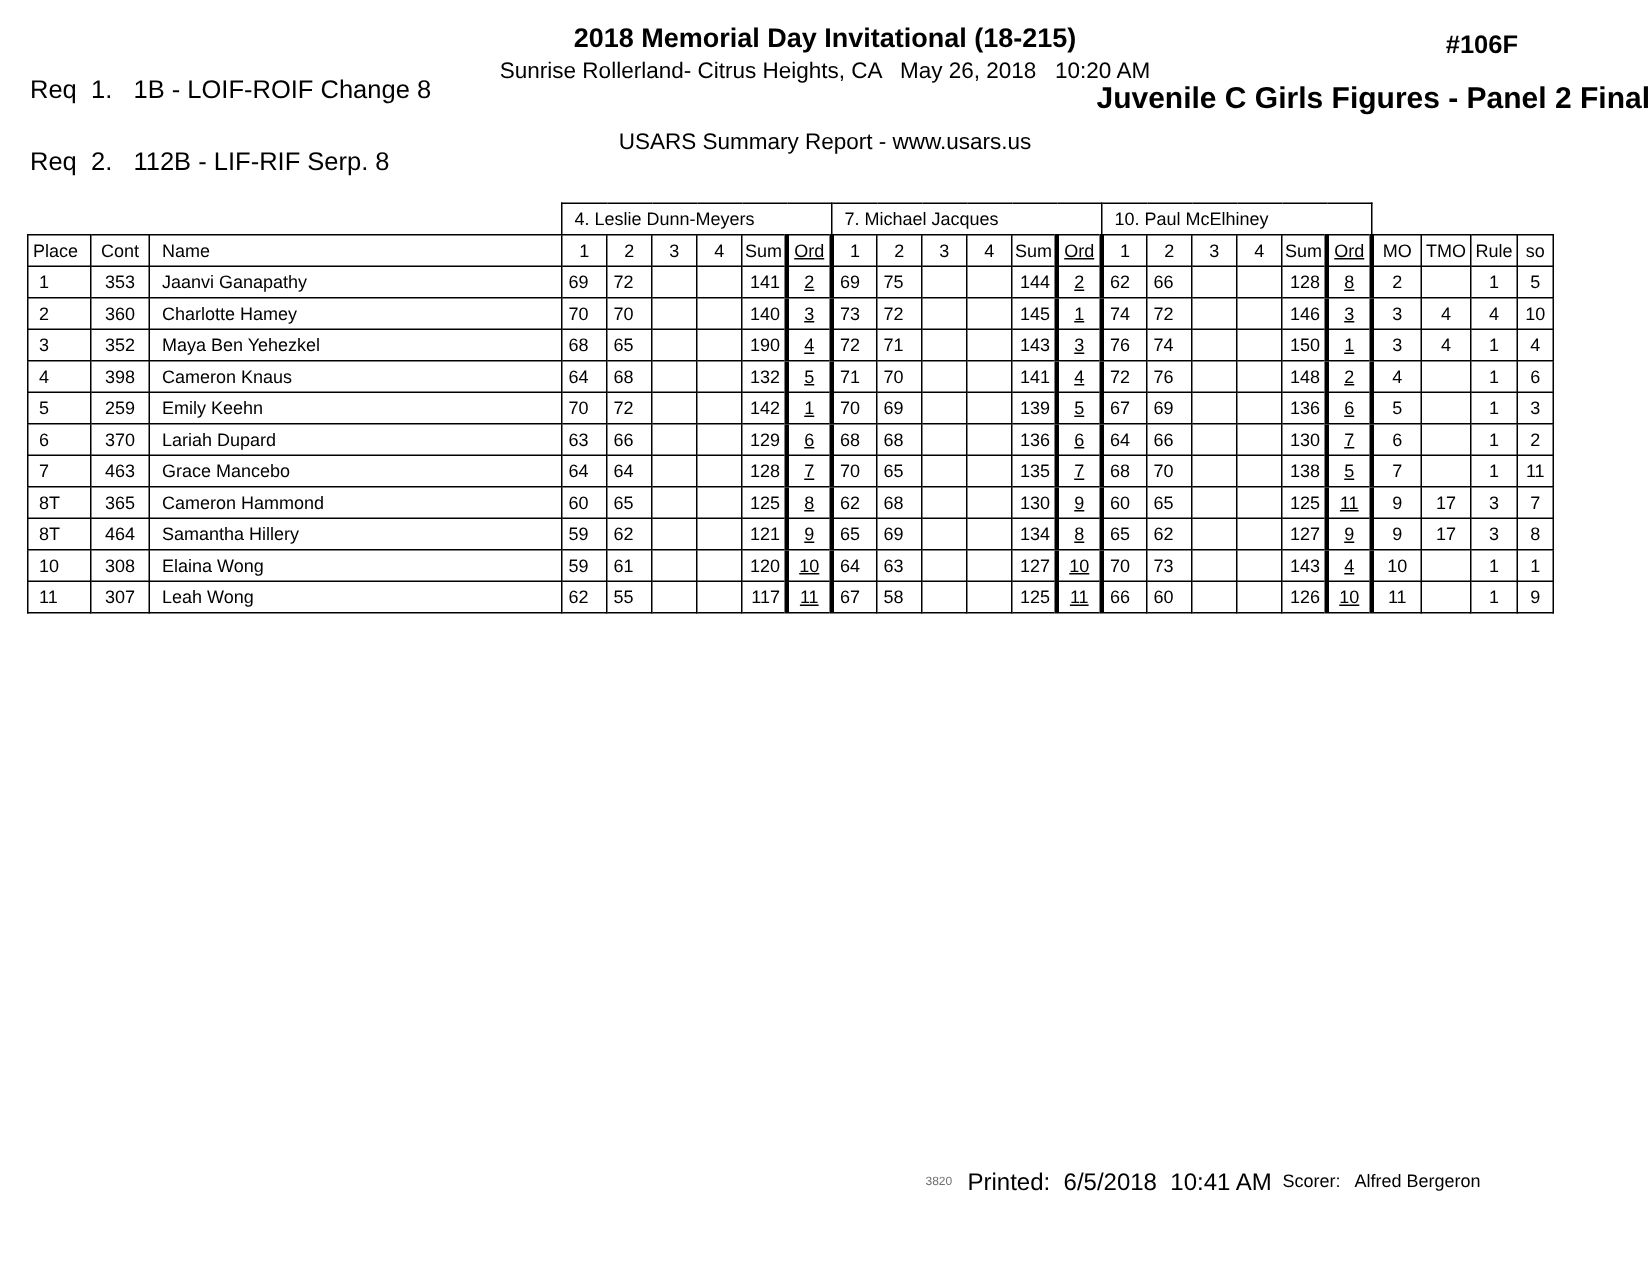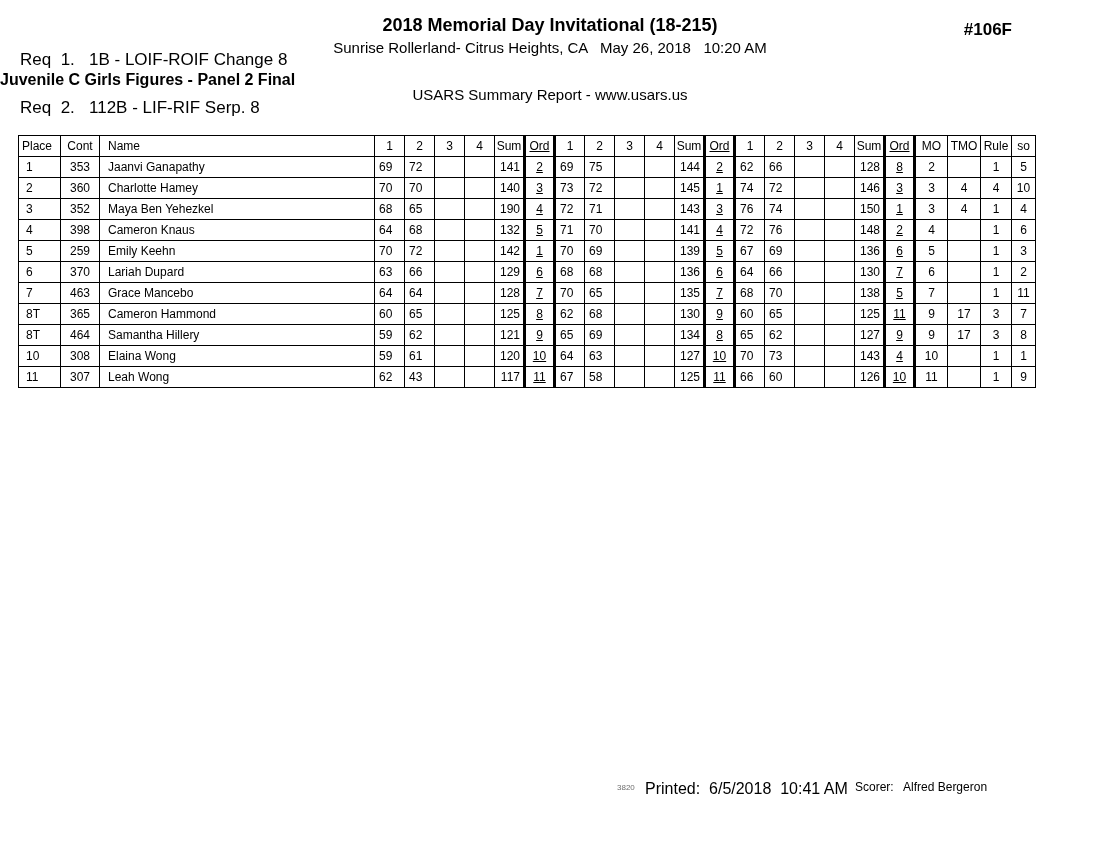--- a/index.html
+++ b/index.html
@@ -7,21 +7,21 @@
     width:1100px; height:850px; background:#ffffff; color:#000;
     font-family:"Liberation Sans", sans-serif; position:relative; overflow:hidden;
   }
   .abs { position:absolute; }
   .pre { white-space:pre; }
 
   
   #req-block { left:20px; top:20px; font-size:17px; line-height:16px; }
   #page-title { left:0; right:0; top:15px; text-align:center; font-size:18px; font-weight:bold; }
   #venue-line { left:0; right:0; top:39px; text-align:center; font-size:15px; }
-  #event-title { left:0; right:0; top:71px; text-align:left; font-size:16px; font-weight:bold; }
+  #event-title { left:0; right:0; top:55px; text-align:right; font-size:20px; font-weight:bold; }
   #report-line { left:0; right:0; top:86px; text-align:center; font-size:15px; }
   #event-number { right:88px; top:20px; font-size:17px; font-weight:bold; }
 
   
   #results-table { position:absolute; left:18px; top:135px; border-collapse:collapse; table-layout:fixed; }
   #results-table td, #results-table th {
     border:1px solid #000; font-weight:normal; font-size:12px;
     padding:0; height:20px; line-height:20px; white-space:nowrap; overflow:hidden;
   }
   tr.judge-tr td { height:21px; line-height:21px; }
@@ -83,20 +83,27 @@
       <col style="width:30px">
       <col style="width:30px">
       <col style="width:30px">
       <col style="width:30px">
     <col style="width:33px">
       <col style="width:33px">
       <col style="width:31px">
       <col style="width:24px">
   </colgroup>
   <tbody>
+    <tr class="judge-tr" id="judge-row">
+        <td class="noborder" colspan="3"></td>
+        <td class="judge-name pre" colspan="6">4.   Leslie Dunn-Meyers</td>
+        <td class="judge-name pre" colspan="6">7.   Michael Jacques</td>
+        <td class="judge-name pre" colspan="6">10.   Paul McElhiney</td>
+        <td class="noborder" colspan="4"></td>
+      </tr>
     <tr id="header-row">
         <td class="h-place">Place</td>
         <td class="h-cont">Cont</td>
         <td class="h-name">Name</td>
         <td class="h-score">1</td>
         <td class="h-score">2</td>
         <td class="h-score">3</td>
         <td class="h-score">4</td>
         <td class="h-score">Sum</td>
         <td class="h-score ordcol">Ord</td>
@@ -385,21 +392,21 @@
         <td class="c-right">10</td>
         <td class="c-right"></td>
         <td class="c-right">1</td>
         <td class="c-right">1</td>
       </tr>
       <tr class="">
         <td class="c-place">11</td>
         <td class="c-cont">307</td>
         <td class="c-name">Leah Wong</td>
         <td class="c-score">62</td>
-        <td class="c-score">43</td>
+        <td class="c-score">55</td>
         <td class="c-score"></td>
         <td class="c-score"></td>
         <td class="c-sum">117</td>
         <td class="c-ord ordcol">11</td>
         <td class="c-score">67</td>
         <td class="c-score">58</td>
         <td class="c-score"></td>
         <td class="c-score"></td>
         <td class="c-sum">125</td>
         <td class="c-ord ordcol">11</td>

